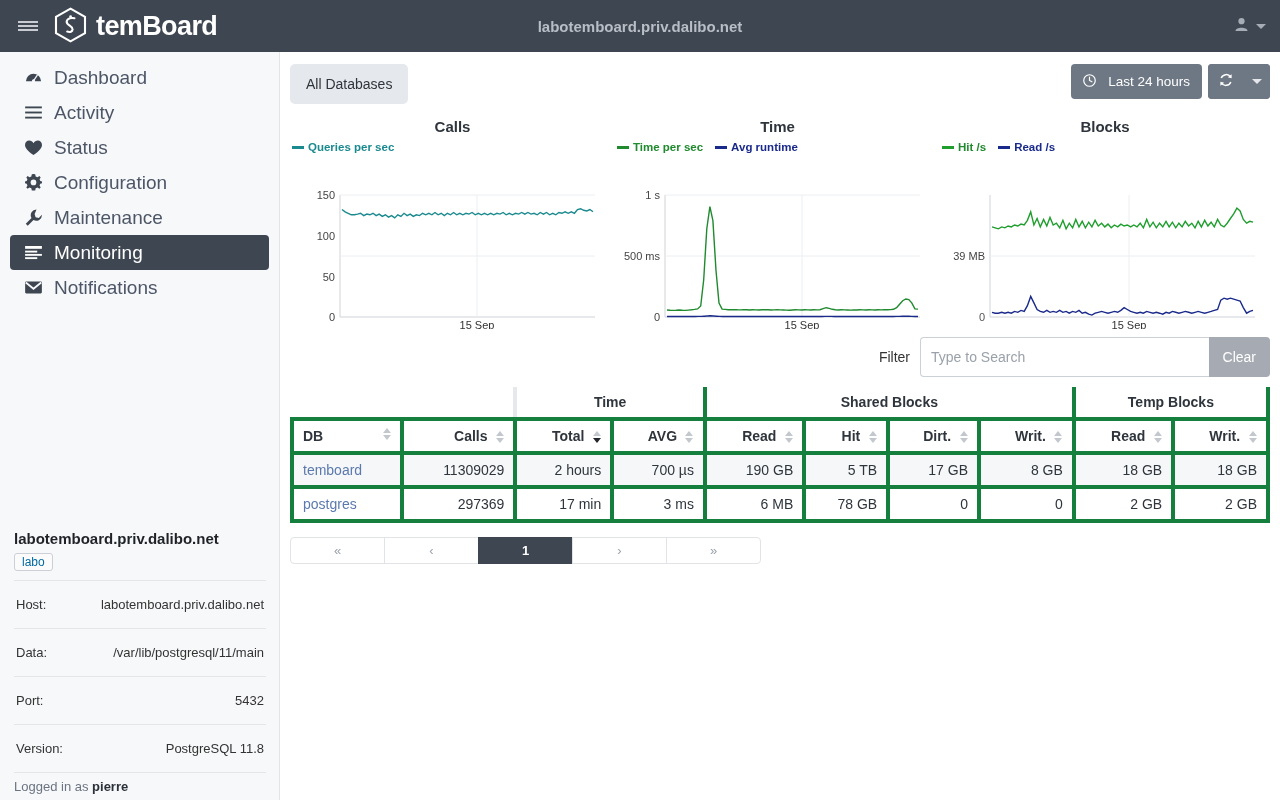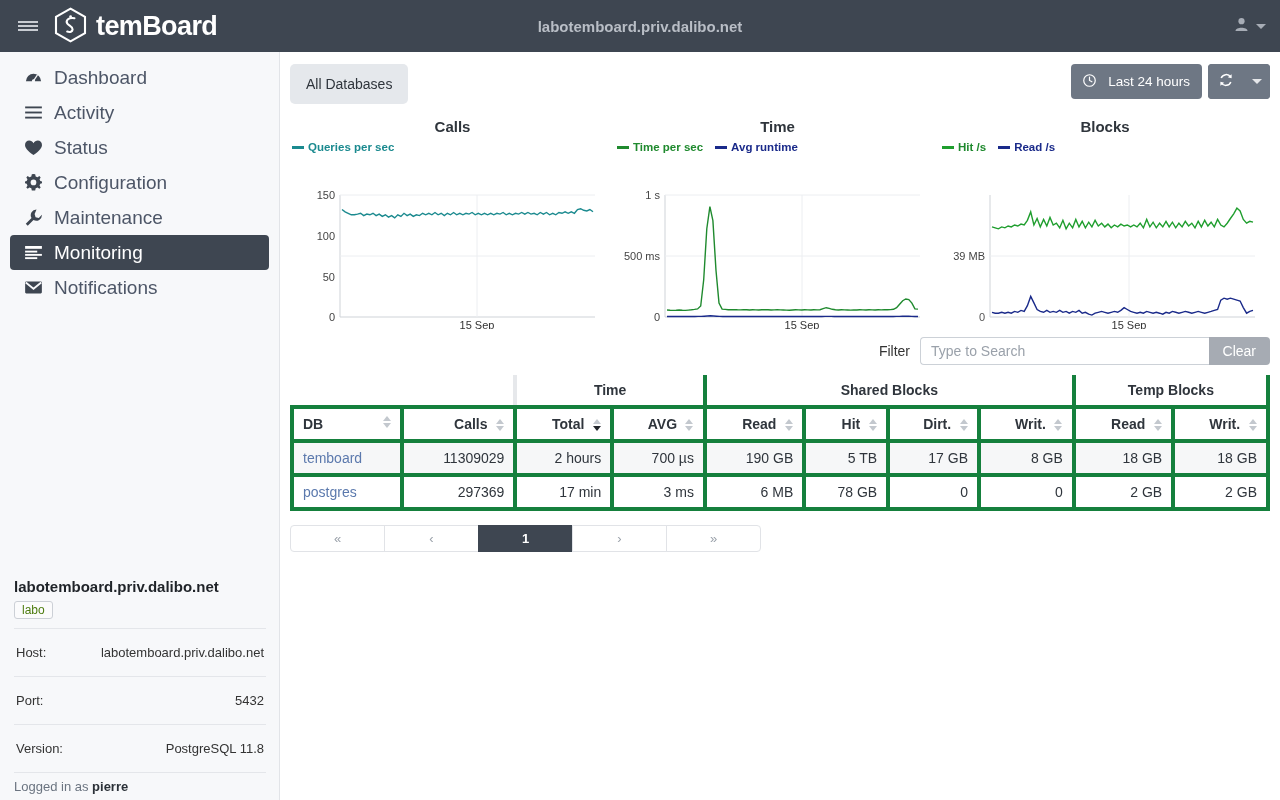--- a/index.html
+++ b/index.html
@@ -86,21 +86,21 @@
     position: absolute; left: 0; bottom: 0; width: 280px;
     padding: 0 14px 6px 14px;
   }
   #instance-title {
     font-size: 15px; font-weight: bold; color: #1f2328;
     margin-bottom: 6px;
   }
   .tag {
     display: inline-block;
     border: 1px solid #ccd0d6; border-radius: 3px;
-    padding: 1px 7px; font-size: 12px; color: #4d7c0f;
+    padding: 1px 7px; font-size: 12px; color: #0369a1;
     background: #fbfbfc;
     cursor: pointer;
   }
   #info-table { width: 100%; border-collapse: collapse; margin-top: 9px; }
   #info-table tr { border-top: 1px solid #e4e6ea; }
   #info-table td {
     padding: 16px 2px; font-size: 13px; color: #333333;
   }
   #info-table td.val { text-align: right; }
   #logged-in {
@@ -166,21 +166,21 @@
   .chart-svg { display: block; }
 
   
   #filter-row {
     display: flex; align-items: center; justify-content: flex-end;
     gap: 10px; padding: 8px 10px 10px 10px;
   }
   #filter-label { font-size: 14px; color: #333; }
   #filter-group { display: flex; width: 350px; }
   #filter-input {
-    flex: 1; height: 28px;
+    flex: 1; height: 40px;
     border: 1px solid #ccd1d7; border-right: none;
     border-radius: 4px 0 0 4px;
     padding: 0 10px; font-size: 14px;
     font-family: "Liberation Sans", sans-serif;
     color: #333; outline: none;
   }
   #filter-input::placeholder { color: #9aa1aa; }
   #filter-clear {
     background: #a6abb3; color: #ffffff; border: none;
     border-radius: 0 4px 4px 0;
@@ -359,20 +359,24 @@
   </div>
 
   <div id="instance-info">
     <div id="instance-title">labotemboard.priv.dalibo.net</div>
     <span class="tag">labo</span>
     <table id="info-table">
       <tbody>
           <tr>
         <td>Host:</td>
         <td class="val">labotemboard.priv.dalibo.net</td>
+      </tr>
+      <tr>
+        <td>Data:</td>
+        <td class="val">/var/lib/postgresql/11/main</td>
       </tr>
       <tr>
         <td>Port:</td>
         <td class="val">5432</td>
       </tr>
       <tr>
         <td>Version:</td>
         <td class="val">PostgreSQL 11.8</td>
       </tr>
     </tbody>

